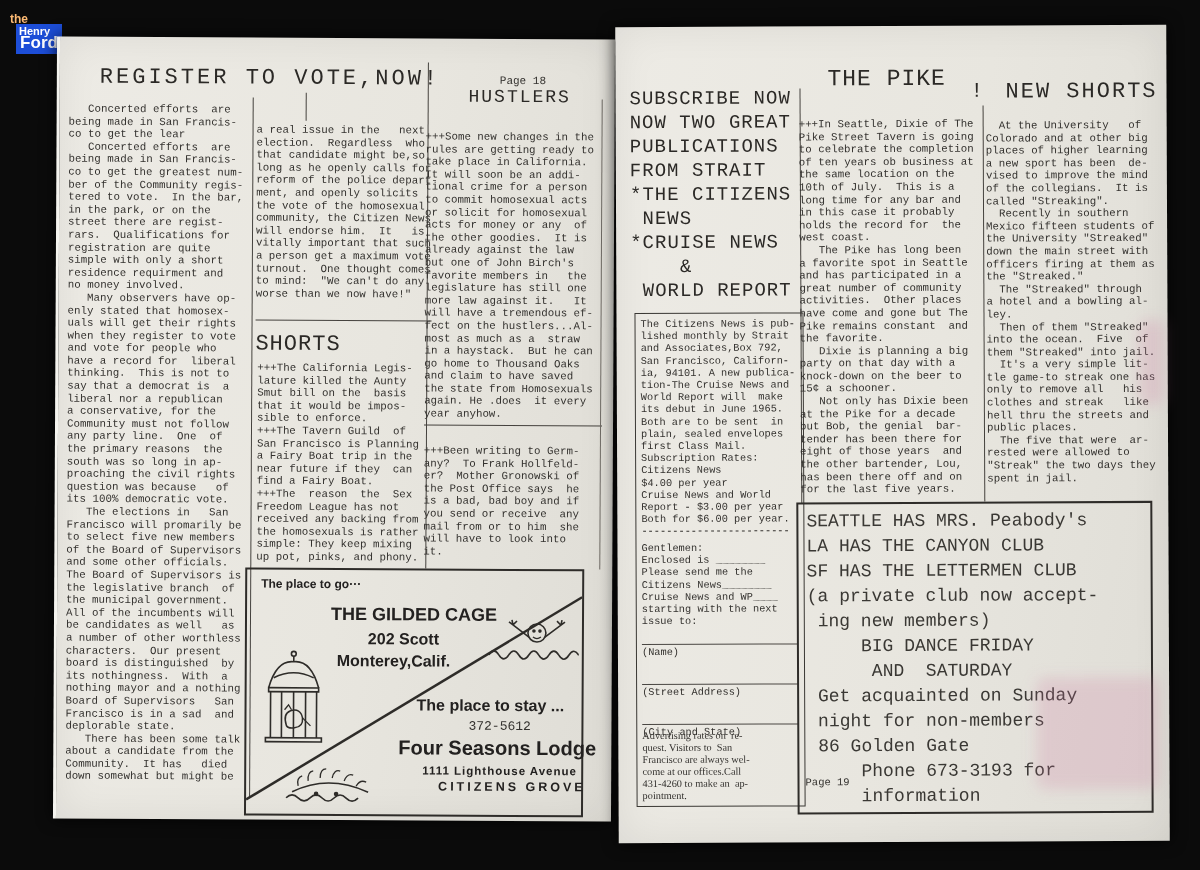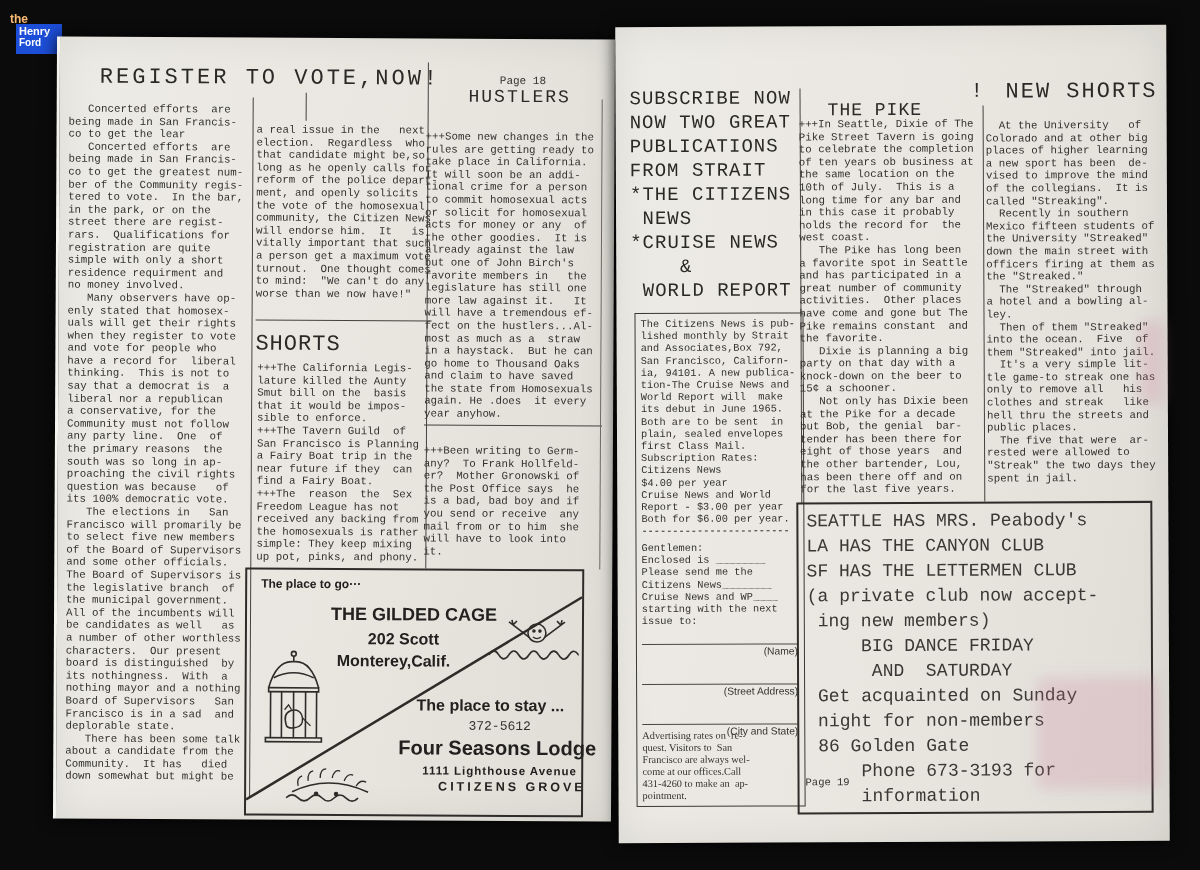--- a/index.html
+++ b/index.html
@@ -15,39 +15,39 @@
   .head{font-family:"Liberation Mono","DejaVu Sans Mono",monospace;color:#2b2926;
         position:absolute;white-space:pre;}
   .vline{position:absolute;width:1px;background:#45423e;}
   .hline{position:absolute;height:1px;background:#45423e;}
   .box{position:absolute;border:2px solid #2e2c29;}
   .thinbox{position:absolute;border:1.5px solid #3a3834;}
   .sans{font-family:"Liberation Sans","DejaVu Sans",sans-serif;font-weight:bold;color:#232120;
         position:absolute;white-space:pre;}
   .field{position:absolute;left:5px;width:156px;border-top:1px solid #4a4743;}
   .field span{display:block;font-size:10.3px;line-height:12px;padding-top:1px;color:#33312e;
-              font-family:Liberation Sans, sans-serif;text-align:right;}
+              font-family:Liberation Mono, monospace;}
   .smudge{position:absolute;background:rgba(206,118,158,.22);filter:blur(7px);border-radius:8px;}
   .logo{position:absolute;left:8px;top:12px;width:60px;height:48px;
         font-family:"Liberation Sans","DejaVu Sans",sans-serif;}
   .logo .the{position:absolute;left:2px;top:0;color:#fdba74;font-size:12px;font-weight:bold;}
   .logo .lbox{position:absolute;left:8px;top:12px;width:40px;height:28px;padding:1px 3px;
               color:#fff;font-weight:bold;line-height:12px;font-size:11px;text-align:left;}
   svg{display:block;}
 </style>
 </head>
 <body>
 
 <div class="stage">
 
   <div class="logo">
     <span class="the">the</span>
     <div class="lbox" id="logo-box" style="background: #1d4ed8;">
       <div>Henry</div>
-      <div style="font-size:10px;">Ford</div>
+      <div style="font-size:17px;text-align:center;">Ford</div>
     </div>
   </div>
 
   <div class="page page-left">
 
     <div class="head" style="left:40px;top:28px;font-size:22px;letter-spacing:3px;">REGISTER TO VOTE,NOW!</div>
     <div class="mono" style="left:440px;top:36px;font-size:11px;">Page 18</div>
 
     <div class="mono" style="left:9px;top:66px;width:190px;">   Concerted efforts  are
 being made in San Francis-
@@ -275,21 +275,21 @@
         <span>(City and State)</span>
       </div>
       <div class="mono" style="left:5px;top:416px;font-size:10.3px;line-height:12px;font-family:Liberation Serif, serif;">Advertising rates on  re-
 quest. Visitors to  San
 Francisco are always wel-
 come at our offices.Call
 431-4260 to make an  ap-
 pointment.</div>
     </div>
 
-    <div class="head" style="left:212px;top:74px;font-size:18px;letter-spacing:1px;">THE PIKE</div>
+    <div class="head" style="left:212px;top:40px;font-size:23px;letter-spacing:1px;">THE PIKE</div>
     <div class="mono" style="left:183px;top:92px;width:185px;">+++In Seattle, Dixie of The
 Pike Street Tavern is going
 to celebrate the completion
 of ten years ob business at
 the same location on the
 10th of July.  This is a
 long time for any bar and
 in this case it probably
 holds the record for  the
 west coast.

